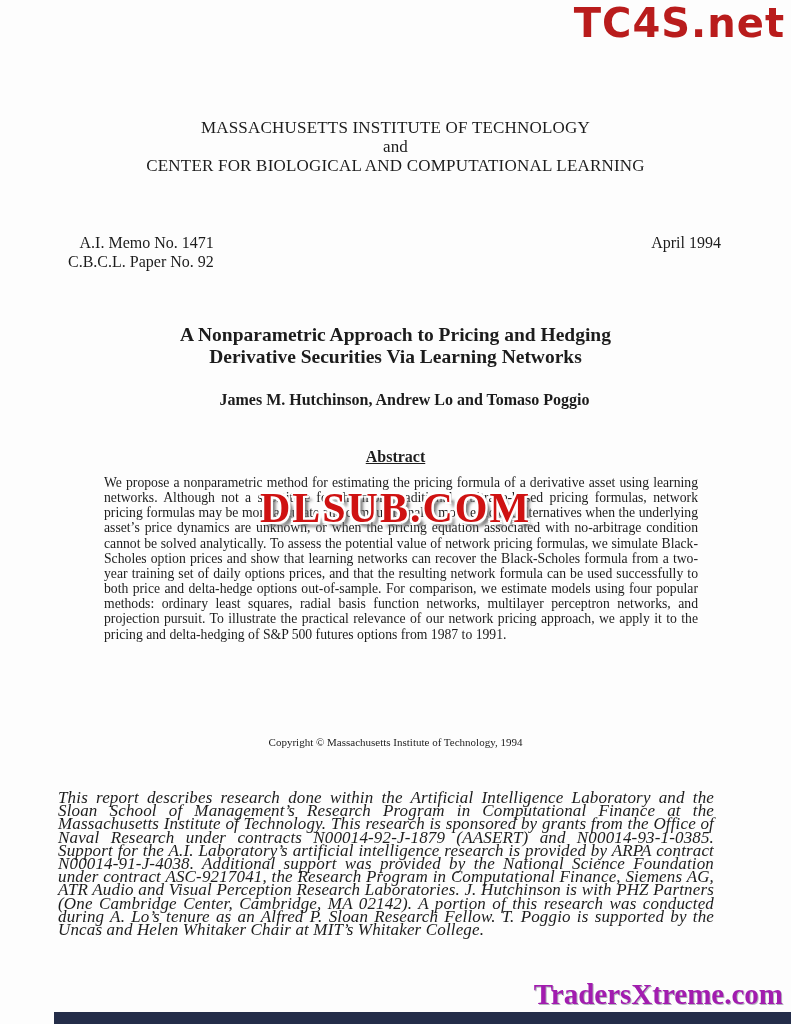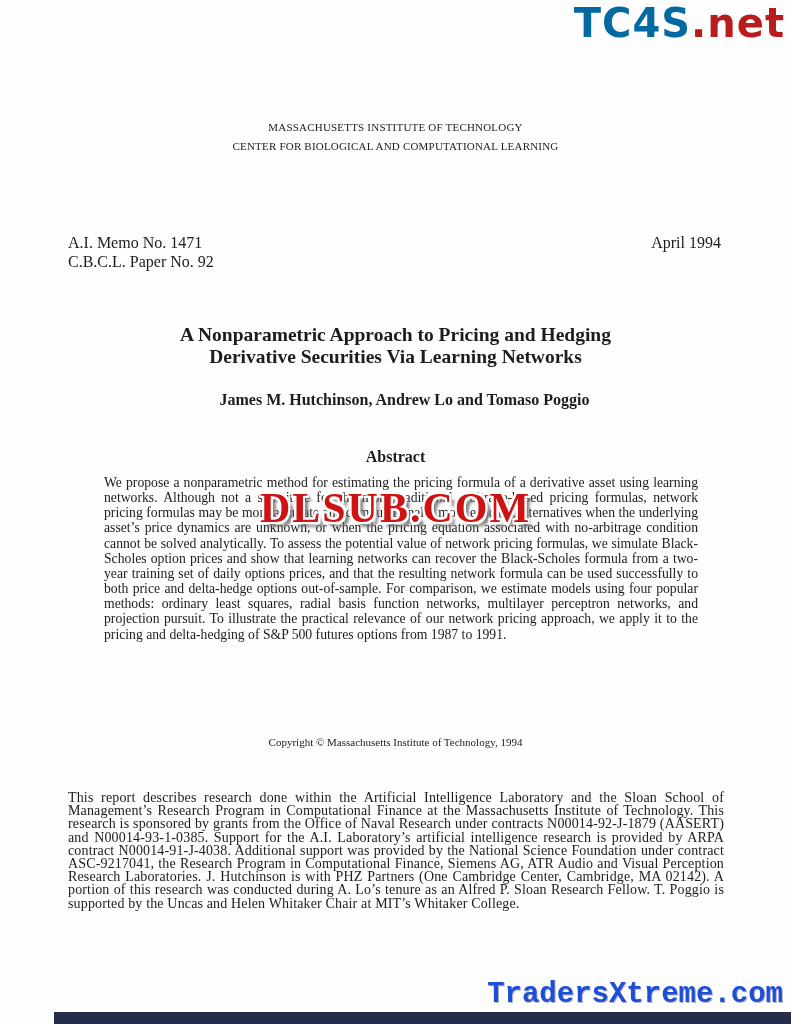--- a/index.html
+++ b/index.html
@@ -14,54 +14,54 @@
   }
   .page { position: absolute; inset: 0; }
 
   
   .wm-top {
     position: absolute; top: 0px; right: 6px;
     font-family: "DejaVu Sans", sans-serif;
     font-weight: bold; font-size: 40px; letter-spacing: 1px;
     line-height: 46px;
   }
-  .wm-top .brand { color: #0369a1; }
+  .wm-top .brand { color: #b91c1c; }
   .wm-top .tld   { color: #b91c1c; }
 
   
   .header {
     position: absolute; top: 118px; left: 0; right: 0;
-    text-align: center; font-size: 11px; line-height: 19px;
+    text-align: center; font-size: 17px; line-height: 19px;
     letter-spacing: 0.2px;
   }
 
   
   .memo-row {
     position: absolute; top: 233px; left: 68px; right: 70px;
     font-size: 16px; line-height: 19px;
-    display: flex; justify-content: space-between; align-items: flex-start;
+    display: flex; justify-content: space-between; align-items: flex-start; text-align: right;
   }
 
   
   .title {
     position: absolute; top: 324px; left: 0; right: 0;
     text-align: center; font-weight: bold;
     font-size: 19.5px; line-height: 21.5px;
   }
 
   
   .authors {
     position: absolute; top: 391px; left: 0; right: 0;
     text-align: center; font-weight: bold; font-size: 16px; margin-left: 18px;
   }
 
   
   .abstract-heading {
     position: absolute; top: 448px; left: 0; right: 0;
-    text-align: center; font-weight: bold; font-size: 16px;
+    text-align: center; font-weight: bold; font-size: 16px; text-decoration: underline;
   }
   .abstract-body {
     position: absolute; top: 475px; left: 104px; width: 594px;
     text-align: justify; font-size: 13.7px; line-height: 15.15px;
   }
 
   
   .wm-center {
     position: absolute; top: 484px; left: 50%;
     transform: translateX(-50%);
@@ -76,50 +76,52 @@
   }
 
   
   .copyright {
     position: absolute; top: 736px; left: 0; right: 0;
     text-align: center; font-size: 11px;
   }
 
   
   .footnote {
-    position: absolute; top: 791px; left: 68px; width: 656px;
-    text-align: justify; font-size: 14px; line-height: 13.2px;
+    position: absolute; top: 791px; left: 58px; width: 656px;
+    text-align: justify; font-size: 17px; line-height: 13.2px;
     letter-spacing: 0.15px;
+    font-style: italic;
   }
 
   
   .wm-bottom {
     position: absolute; right: 8px; bottom: 13px;
-    font-family: Liberation Mono, monospace;
+    font-family: Liberation Serif, serif;
     font-weight: bold; font-size: 29px;
-    color: #1d4ed8;
+    color: #a21caf;
     text-shadow: 1px 1px 0 rgba(40,40,70,0.35);
     white-space: nowrap;
   }
   .bottom-bar {
     position: absolute; left: 54px; right: 0; bottom: 0;
     height: 12px; background: #242d49;
   }
 </style>
 </head>
 <body>
 
 <div class="page">
 
   <div class="wm-top">
     <span class="brand">TC4S</span><span class="tld">.net</span>
   </div>
 
   <div class="header">
     <div>MASSACHUSETTS INSTITUTE OF TECHNOLOGY</div>
+    <div>and</div>
     <div>CENTER FOR BIOLOGICAL AND COMPUTATIONAL LEARNING</div>
   </div>
 
   <div class="memo-row">
     <div>
       <div>A.I. Memo No. 1471</div>
       <div>C.B.C.L. Paper No. 92</div>
     </div>
     <div>April 1994</div>
   </div>

